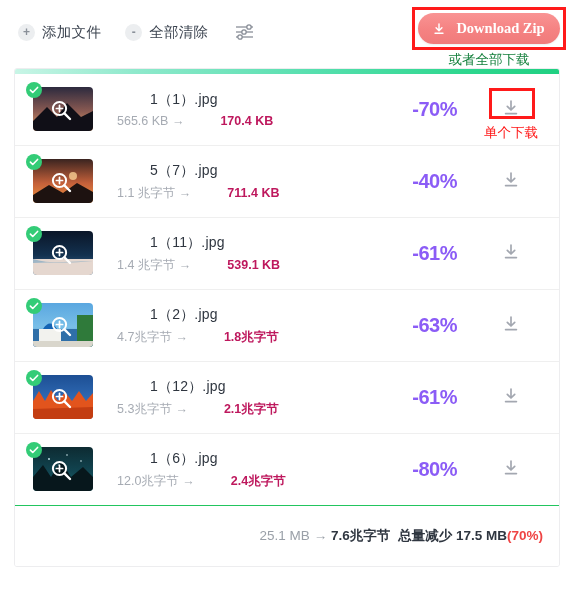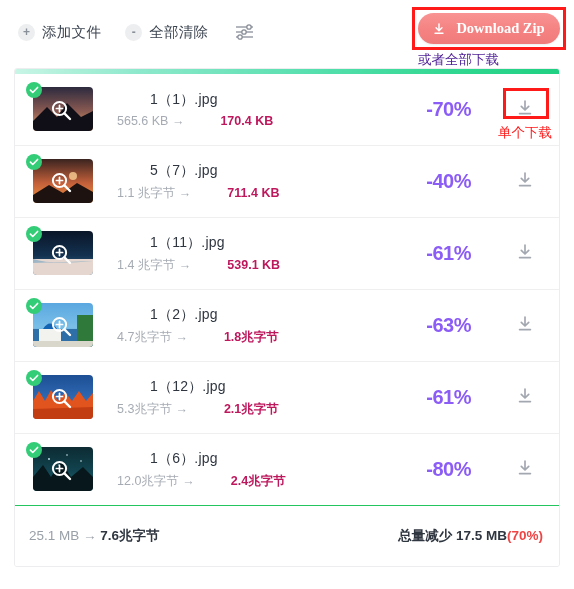--- a/index.html
+++ b/index.html
@@ -86,22 +86,22 @@
     position: absolute;
     left: -6px; top: -6px;
     width: 154px; height: 43px;
     border: 3px solid #ff1a1a;
     pointer-events: none;
   }
   .annot-text-zip {
     position: absolute;
     left: 0; top: 38px;
     width: 142px;
-    text-align: left;
-    color: #4c1d95;
+    text-align: center;
+    color: #15803d;
     font-size: 13.5px;
     white-space: nowrap;
   }
 
   
   .card {
     position: absolute;
     left: 14px; top: 68px;
     width: 546px;
     background: #ffffff;
@@ -183,21 +183,21 @@
     margin-right: 26px;
     white-space: nowrap;
   }
   .dl-cell {
     position: relative;
     width: 56px;
     flex: 0 0 auto;
     display: flex;
     align-items: center;
     justify-content: center;
-    margin-right: 6px;
+    margin-right: 20px;
   }
   .dl-icon { cursor: pointer; opacity: .62; }
   .annot-box-row {
     position: absolute;
     left: 6px; top: -12px;
     width: 46px; height: 31px;
     border: 3px solid #ff1a1a;
     pointer-events: none;
   }
   .annot-text-row {
@@ -207,21 +207,21 @@
     text-align: center;
     color: #ff1616;
     font-size: 13.5px;
     white-space: nowrap;
   }
 
   
   .footer {
     display: flex;
     align-items: center;
-    justify-content: space-between;
+    justify-content: flex-end;
     height: 60px;
     padding: 0 16px 0 14px;
     background: #fff;
     gap: 8px;
   }
   .footer-left {
     font-size: 13.5px;
     color: #9aa0a8;
     white-space: nowrap;
   }

